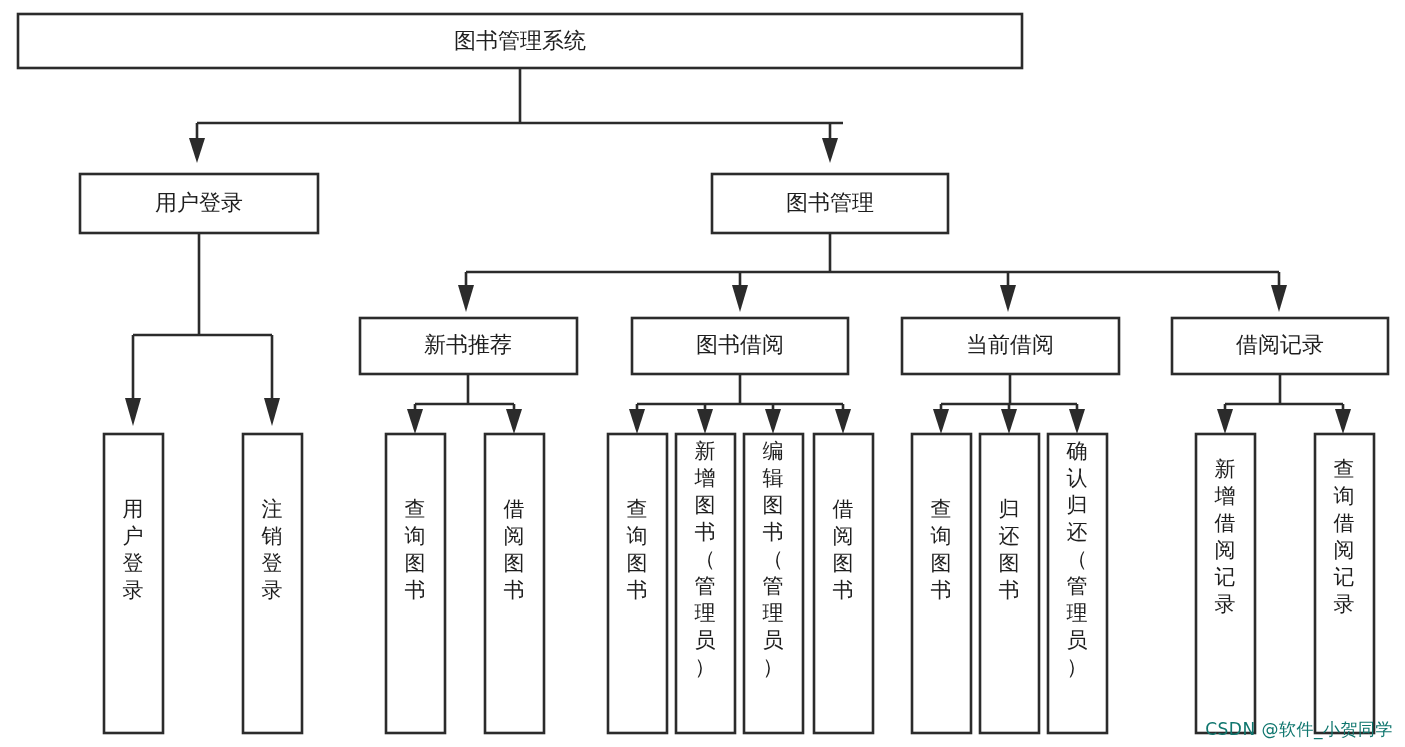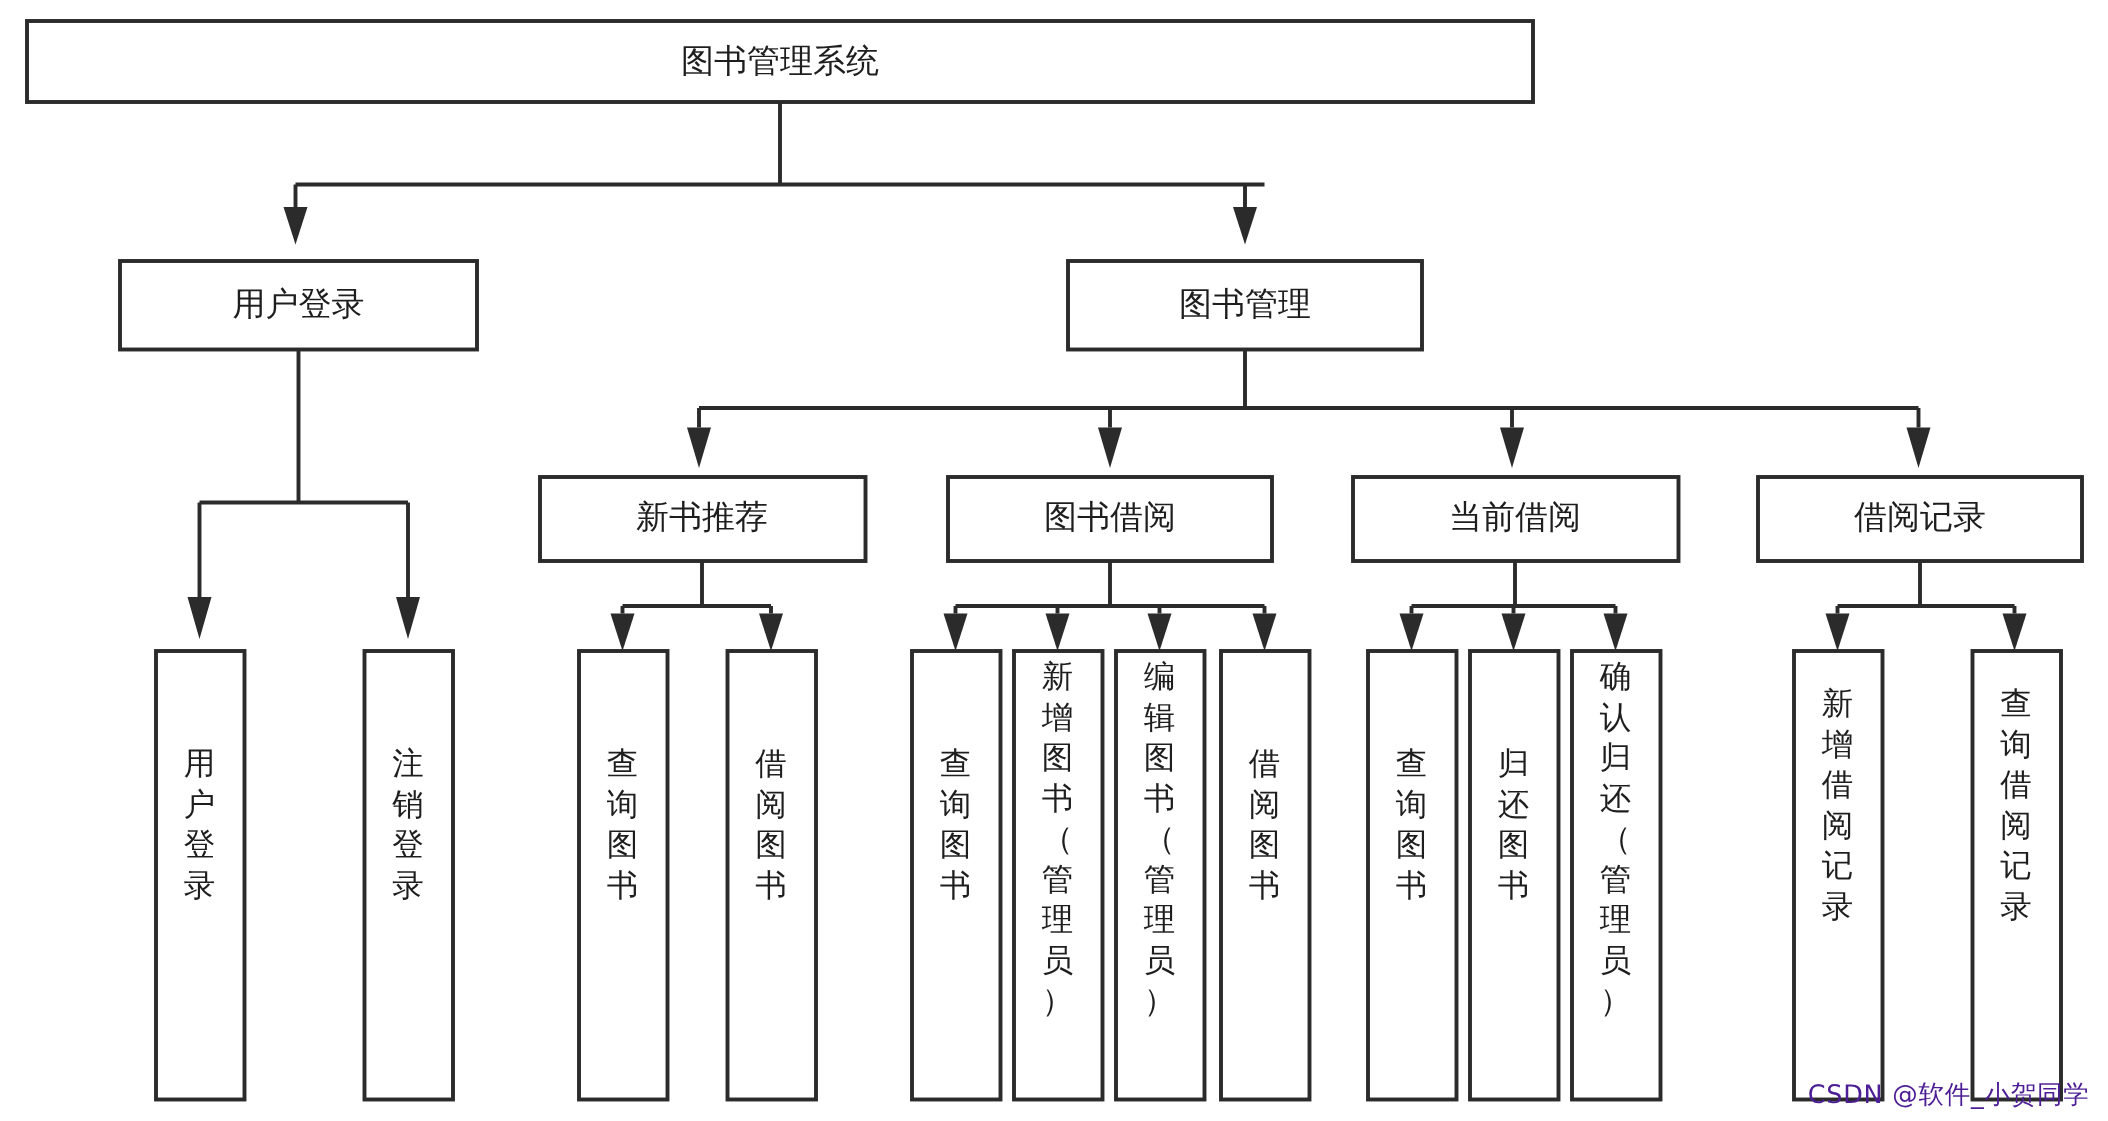--- a/index.html
+++ b/index.html
@@ -50,21 +50,21 @@
   text.node-label-vertical {
     fill: #1e1e1e;
     font-family: "DejaVu Sans", "Liberation Sans", sans-serif;
     font-size: 21px;
     text-anchor: middle;
   }
   .watermark {
     position: absolute;
     right: 12px;
     bottom: 6px;
-    color: #4c1d95;
+    color: #0f766e;
     font-size: 17px;
     font-family: "DejaVu Sans", "Liberation Sans", sans-serif;
     letter-spacing: 0.5px;
     white-space: nowrap;
     pointer-events: none;
   }
 </style>
 </head>
 <body>
 

